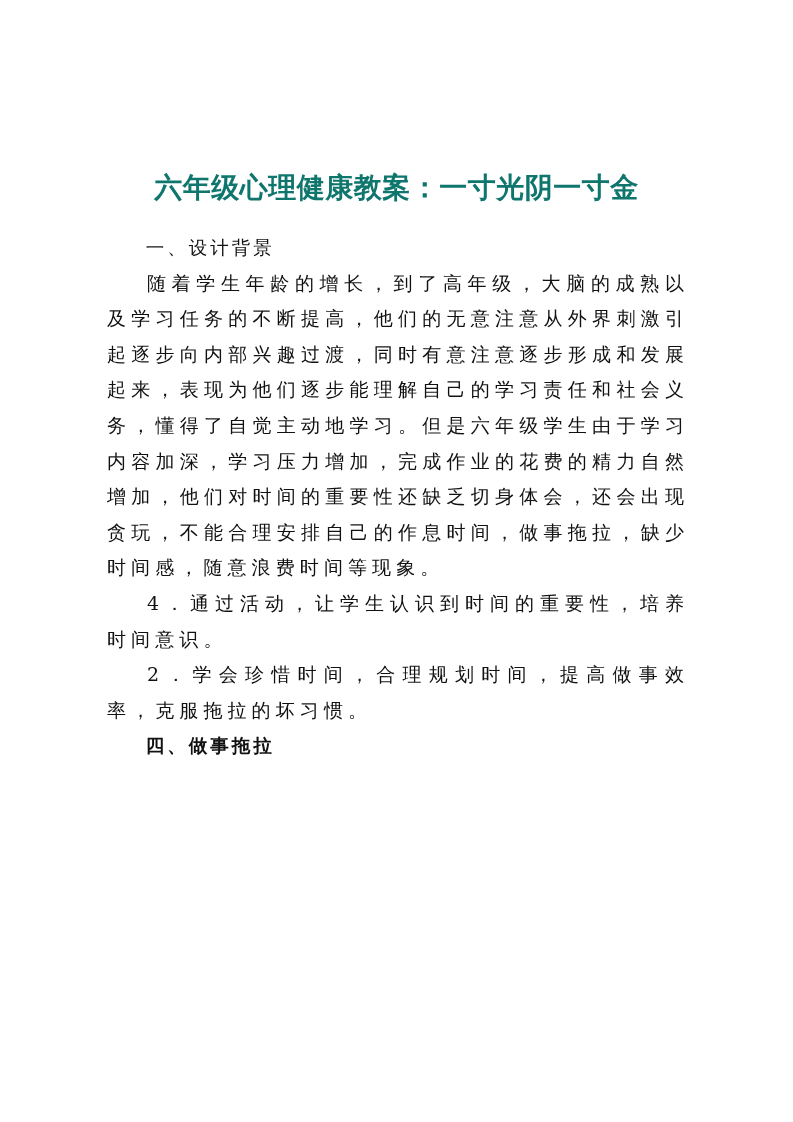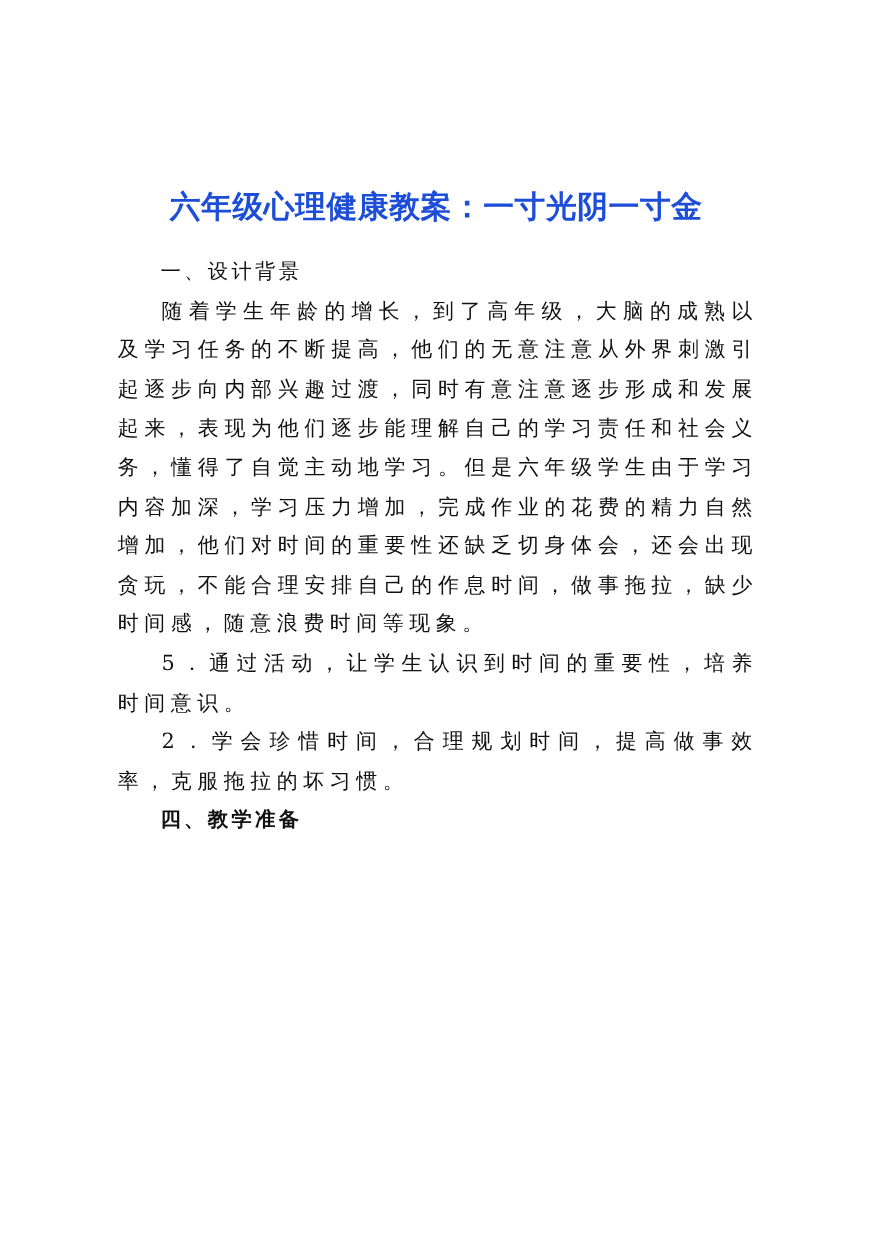--- a/index.html
+++ b/index.html
@@ -18,21 +18,21 @@
   .title {
     position: absolute;
     left: 40px;
     top: 150px;
     width: 713px;
     text-align: center;
     font-family: "DejaVu Sans", "Liberation Sans", sans-serif;
     font-weight: bold;
     font-size: 28px;
     letter-spacing: 0.5px;
-    color: #1d4ed8;
+    color: #0f766e;
     white-space: nowrap;
   }
   .body-text {
     position: absolute;
     left: 107px;
     top: 230px;
     width: 582px;
     font-size: 19px;
     line-height: 35.6px;
     letter-spacing: 5.1px;
@@ -55,18 +55,18 @@
 </style>
 </head>
 <body>
 
 <h1 class="title">六年级心理健康教案：一寸光阴一寸金</h1>
 
 <div class="body-text">
   <p class="heading plain">一、设计背景</p>
   <p>随着学生年龄的增长，到了高年级，大脑的成熟以及学习任务的不断提高，他们的无意注意从外界刺激引起逐步向内部兴趣过渡，同时有意注意逐步形成和发展起来，表现为他们逐步能理解自己的学习责任和社会义务，懂得了自觉主动地学习。但是六年级学生由于学习内容加深，学习压力增加，完成作业的花费的精力自然增加，他们对时间的重要性还缺乏切身体会，还会出现贪玩，不能合理安排自己的作息时间，做事拖拉，缺少时间感，随意浪费时间等现象。</p>
 
-  <p>5．通过活动，让学生认识到时间的重要性，培养时间意识。</p>
+  <p>4．通过活动，让学生认识到时间的重要性，培养时间意识。</p>
   <p>2．学会珍惜时间，合理规划时间，提高做事效率，克服拖拉的坏习惯。</p>
 
 
-  <p class="heading">四、教学准备</p>
+  <p class="heading">四、做事拖拉</p>
 </div>
 
 </body></html>

